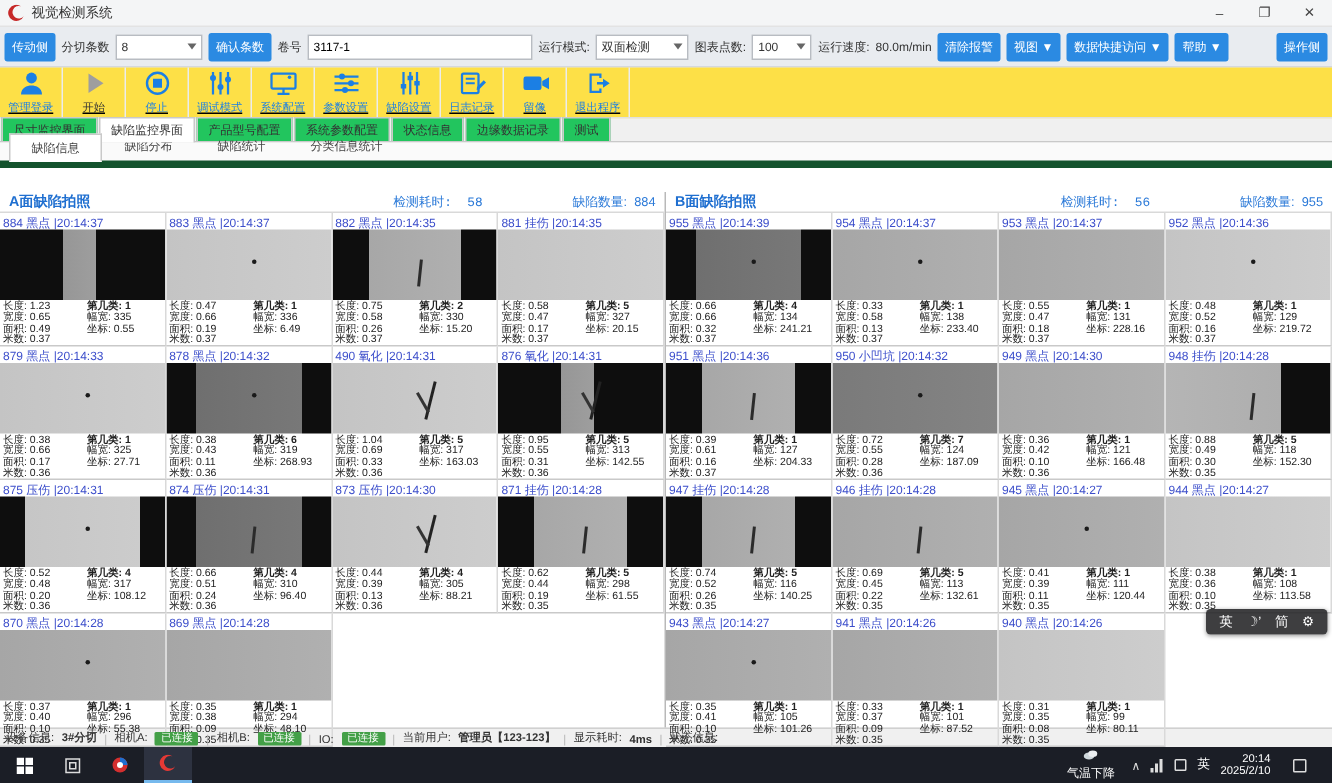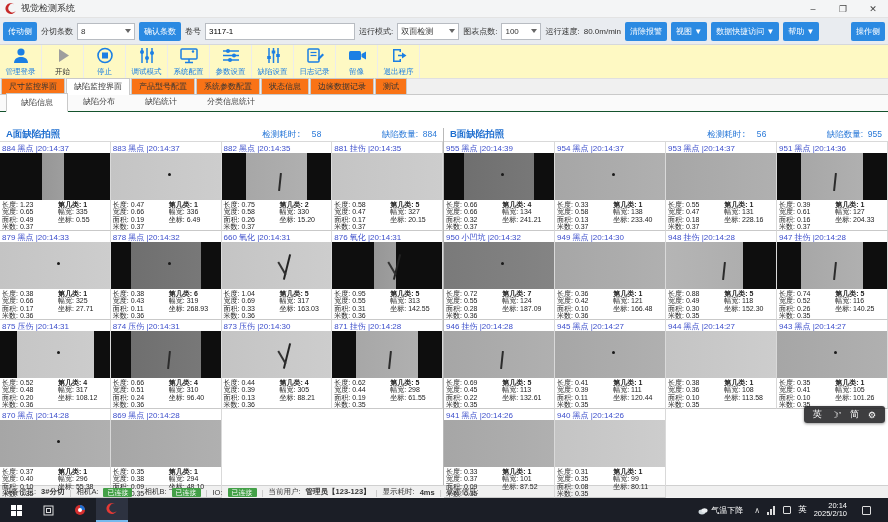--- a/index.html
+++ b/index.html
@@ -18,30 +18,30 @@
   .btn-blue{background:#2b8ae2;color:#fff;border:none;font-size:8px;padding:4px 5px;border-radius:2px;white-space:nowrap;font-family:inherit;cursor:pointer;}
   .lbl{font-size:8px;color:#333;white-space:nowrap;}
   .lbl.bold{font-weight:normal;}
   .combo{background:#fff;border:1px solid #b8bcc2;height:17px;display:flex;align-items:center;font-size:8px;color:#333;padding:0 3px;position:relative;min-width:46px;}
   .combo span{flex:1;white-space:nowrap;overflow:hidden;}
   .combo .arr{width:0;height:0;border-left:3px solid transparent;border-right:3px solid transparent;border-top:4px solid #666;margin-left:3px;}
   .txt{height:17px;border:1px solid #b8bcc2;font-size:8px;padding:0 3px;width:150px;font-family:inherit;}
   .push-right{margin-left:auto;}
 
   
-  .actionbar{height:34px;background:#fef9c3;display:flex;align-items:stretch;border-bottom:1px solid #e0e0e0;}
+  .actionbar{height:34px;background:#fde047;display:flex;align-items:stretch;border-bottom:1px solid #e0e0e0;text-decoration:underline;}
   .action{min-width:42px;padding:2px 5px 1px;display:flex;flex-direction:column;align-items:center;justify-content:space-between;border-right:1px solid #ececec;cursor:pointer;}
   .action svg{height:17px;width:22px;display:block;}
   .action .alabel{font-size:7.5px;white-space:nowrap;}
 
   
   .tabs1{height:16px;background:#f0f0f0;display:flex;align-items:flex-end;padding-left:1px;border-bottom:1px solid #c9c9c9;}
-  .tab1{font-size:8px;color:#333;padding:2px 7px 2px;border:1px solid #c9c9c9;border-bottom:none;background:#f97316;margin-right:1px;white-space:nowrap;cursor:pointer;}
+  .tab1{font-size:8px;color:#333;padding:2px 7px 2px;border:1px solid #c9c9c9;border-bottom:none;background:#22c55e;margin-right:1px;white-space:nowrap;cursor:pointer;}
   .tab1.active{background:#fff;position:relative;top:1px;padding-bottom:3px;}
-  .tabs2{height:17px;background:#fafafa;display:flex;align-items:flex-end;padding-left:6px;border-bottom:1px solid #14532d;}
+  .tabs2{height:17px;background:#fafafa;display:flex;align-items:flex-end;padding-left:6px;border-bottom:5px solid #14532d;}
   .tab2{font-size:8px;color:#444;padding:3px 14px;border:1px solid transparent;white-space:nowrap;cursor:pointer;}
   .tab2.active{background:#fff;border-color:#c9c9c9;border-bottom-color:#fff;position:relative;top:1px;}
 
   
   .content{height:373px;background:#fff;display:flex;}
   .panel{width:444px;display:flex;flex-direction:column;border-right:1px solid #b9b9b9;margin-top:16px;}
   .panel:last-child{border-right:none;}
   .panel-head{height:16px;display:flex;align-items:center;border-bottom:1px solid #d9d9d9;padding:0 6px;}
   .panel-title{font-size:9.5px;font-weight:bold;color:#1f6fd0;}
   .ph-group{font-size:8.5px;color:#2a79d8;white-space:nowrap;}
@@ -69,21 +69,21 @@
   .statusbar{height:13px;background:#f0f0f0;border-top:1px solid #d0d0d0;display:flex;align-items:center;font-size:7.5px;color:#333;padding:0 4px;gap:5px;white-space:nowrap;}
   .statusbar .sep{color:#b5b5b5;}
   .badge{background:#43a047;color:#fff;padding:0 4px;border-radius:1px;font-size:7px;line-height:9px;}
   .sb-val{font-weight:bold;}
 
   
   .taskbar{height:24px;background:#1b1e26;display:flex;align-items:stretch;color:#fff;}
   .tb-item{width:32px;display:flex;align-items:center;justify-content:center;cursor:pointer;}
   .tb-item.active{background:#2d3240;border-bottom:2px solid #76b9ed;}
   .tb-right{margin-left:auto;display:flex;align-items:center;gap:7px;padding-right:3px;}
-  .tb-right .weather{display:flex;align-items:center;gap:3px;font-size:8px;padding:0 4px;height:100%;}
+  .tb-right .weather{display:flex;align-items:center;gap:3px;font-size:8px;padding:0 4px;height:100%;flex-direction:column;}
   .tb-right .chev{font-size:8px;color:#ddd;}
   .tray-ico{width:9px;height:9px;position:relative;}
   .net-bars{display:flex;align-items:flex-end;gap:1px;height:9px;}
   .net-bars i{width:2px;background:#ddd;display:block;}
   .vol{width:8px;height:8px;border:1px solid #ddd;border-radius:1px;}
   .tb-lang{font-size:8.5px;}
   .tb-clock{text-align:right;font-size:7.5px;line-height:8.5px;padding-right:4px;}
   .tb-edge{width:4px;border-left:1px solid #3a3f4c;}
   .tb-note{width:16px;display:flex;align-items:center;justify-content:center;}
   .tb-note i{width:9px;height:9px;border:1px solid #ddd;border-radius:1px;display:block;}
@@ -380,21 +380,21 @@
               <div>米数: 0.36</div>
             </div>
             <div class="col-r">
               <div class="cls">第几类: 6</div>
               <div>幅宽: 319</div>
               <div>坐标: 268.93</div>
             </div>
           </div>
         </div>
         <div class="cell">
-          <div class="cell-h">660 氧化 |20:14:31</div>
+          <div class="cell-h">490 氧化 |20:14:31</div>
           <div class="cell-img" style="background:linear-gradient(90deg,#c4c4c4,#cdcdcd)">
             <i class="mark scratch"></i>
           </div>
           <div class="cell-info">
             <div class="col-l">
               <div>长度: 1.04</div>
               <div>宽度: 0.69</div>
               <div>面积: 0.33</div>
               <div>米数: 0.36</div>
             </div>
@@ -590,20 +590,39 @@
             <div class="col-l">
               <div>长度: 0.55</div>
               <div>宽度: 0.47</div>
               <div>面积: 0.18</div>
               <div>米数: 0.37</div>
             </div>
             <div class="col-r">
               <div class="cls">第几类: 1</div>
               <div>幅宽: 131</div>
               <div>坐标: 228.16</div>
+            </div>
+          </div>
+        </div>
+        <div class="cell">
+          <div class="cell-h">952 黑点 |20:14:36</div>
+          <div class="cell-img" style="background:linear-gradient(90deg,#c4c4c4,#cdcdcd)">
+            <i class="mark dot"></i>
+          </div>
+          <div class="cell-info">
+            <div class="col-l">
+              <div>长度: 0.48</div>
+              <div>宽度: 0.52</div>
+              <div>面积: 0.16</div>
+              <div>米数: 0.37</div>
+            </div>
+            <div class="col-r">
+              <div class="cls">第几类: 1</div>
+              <div>幅宽: 129</div>
+              <div>坐标: 219.72</div>
             </div>
           </div>
         </div>
         <div class="cell">
           <div class="cell-h">951 黑点 |20:14:36</div>
           <div class="cell-img" style="background:linear-gradient(90deg,#0e0e0e 0%,#0e0e0e 22%,#a7a7a7 22%,#b0b0b0 78%,#0e0e0e 78%,#0e0e0e 100%)">
             <i class="mark streak"></i>
           </div>
           <div class="cell-info">
             <div class="col-l">

